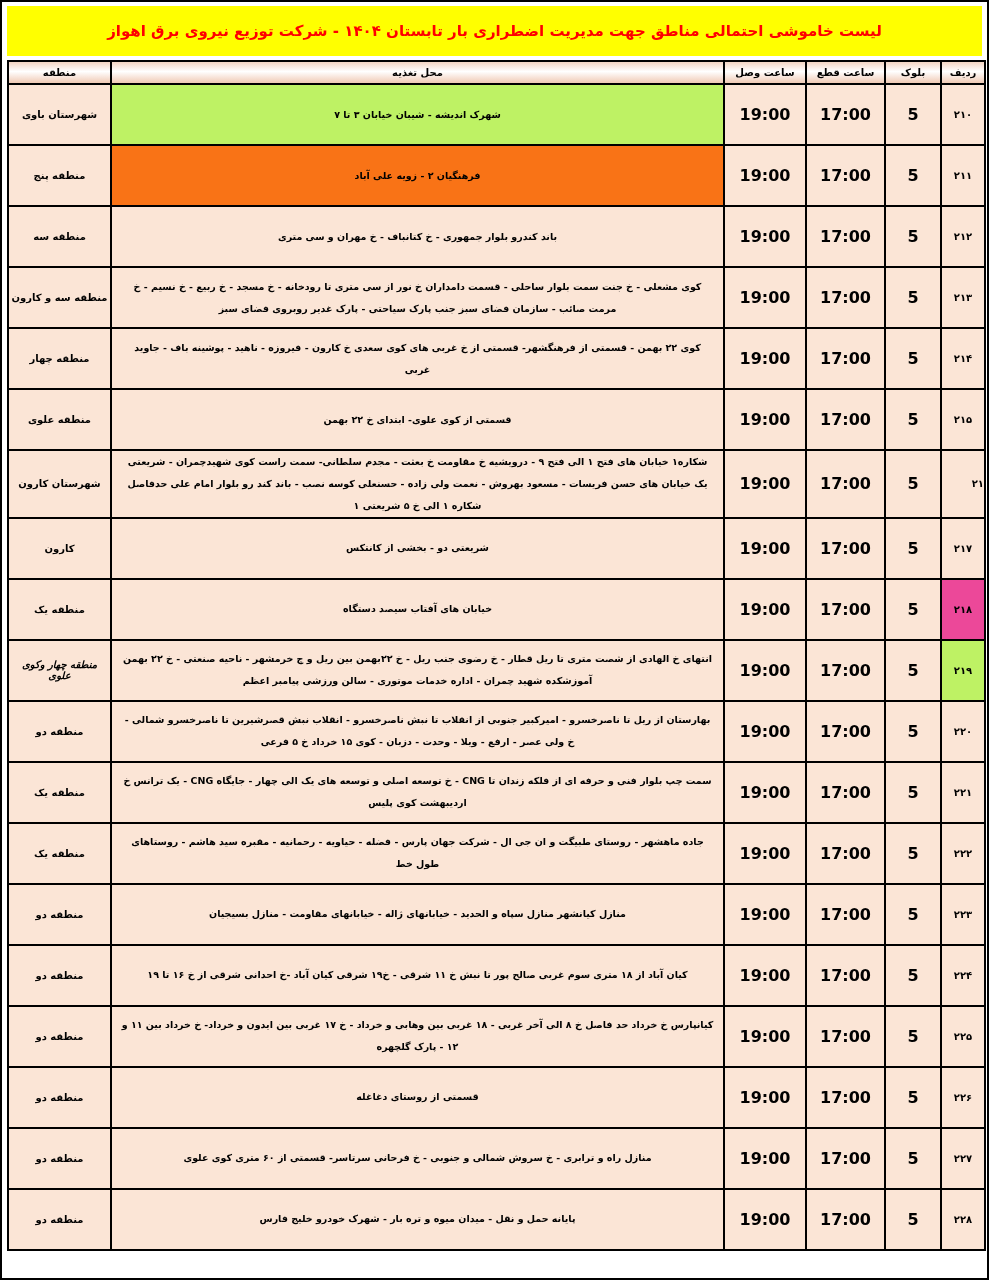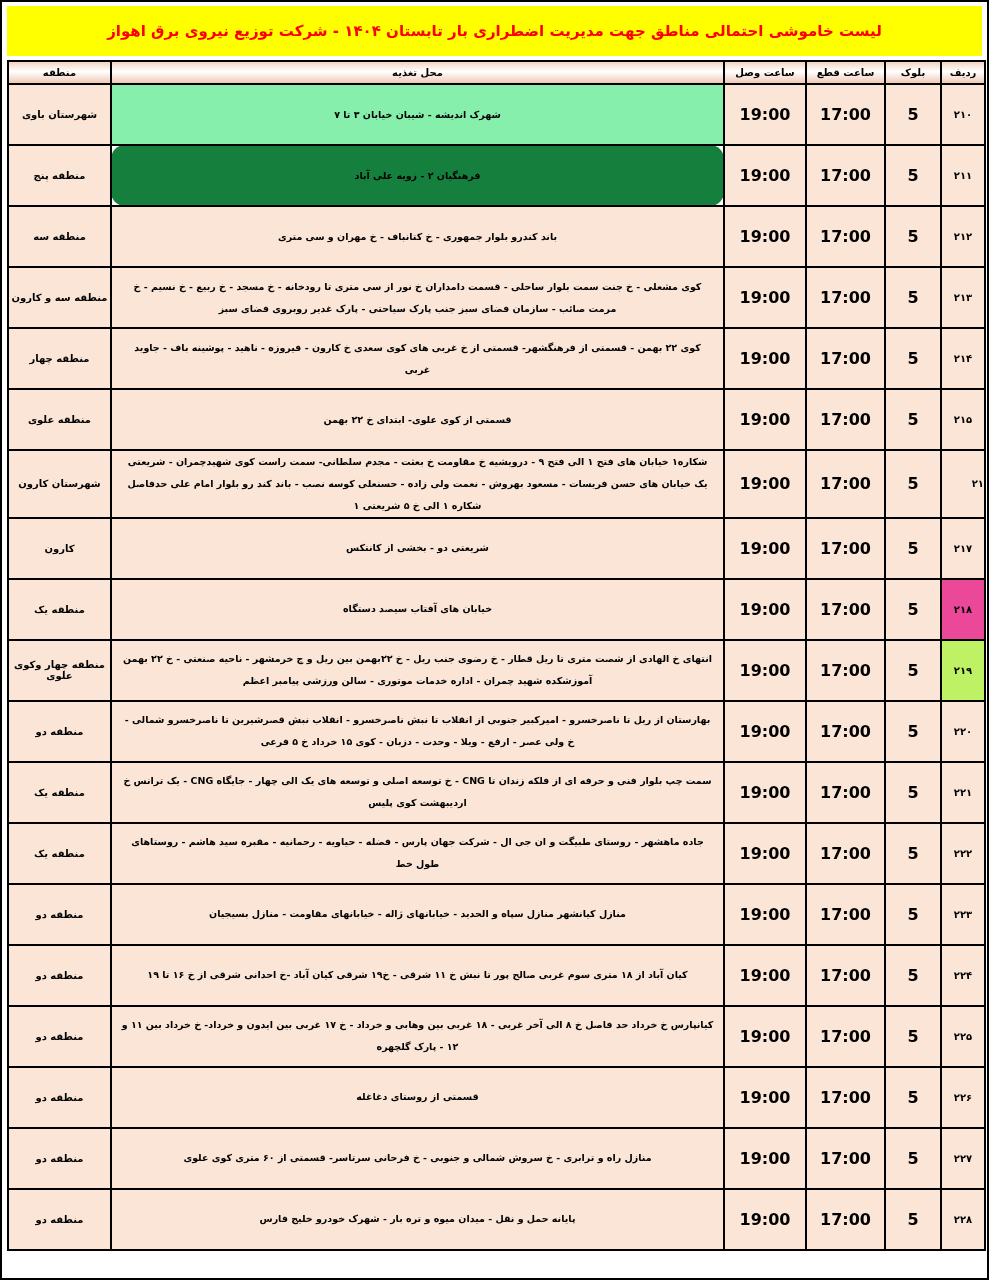--- a/index.html
+++ b/index.html
@@ -54,29 +54,29 @@
         <th>محل تغذیه</th>
         <th>منطقه</th>
       </tr>
     </thead>
     <tbody id="rows">
         <tr>
       <td class="c-rowno" style="background: rgb(251, 229, 214);">۲۱۰</td>
       <td class="c-block" style="background: rgb(251, 229, 214);">5</td>
       <td class="time c-cutoff" style="background: rgb(251, 229, 214);">17:00</td>
       <td class="time c-reconnect" style="background: rgb(251, 229, 214);">19:00</td>
-      <td class="c-feeder" style="background: #86efac;">شهرک اندیشه - شیبان خیابان ۳ تا ۷</td>
+      <td class="c-feeder" style="background: #bef264;">شهرک اندیشه - شیبان خیابان ۳ تا ۷</td>
       <td class="c-region" style="background: rgb(251, 229, 214);">شهرستان باوی</td>
     </tr>
         <tr>
       <td class="c-rowno" style="background: rgb(251, 229, 214);">۲۱۱</td>
       <td class="c-block" style="background: rgb(251, 229, 214);">5</td>
       <td class="time c-cutoff" style="background: rgb(251, 229, 214);">17:00</td>
       <td class="time c-reconnect" style="background: rgb(251, 229, 214);">19:00</td>
-      <td class="c-feeder" style="background: #15803d; border-radius: 14px;">فرهنگیان ۲ - زویه علی آباد</td>
+      <td class="c-feeder" style="background: #f97316;">فرهنگیان ۲ - زویه علی آباد</td>
       <td class="c-region" style="background: rgb(251, 229, 214);">منطقه پنج</td>
     </tr>
         <tr>
       <td class="c-rowno" style="background: rgb(251, 229, 214);">۲۱۲</td>
       <td class="c-block" style="background: rgb(251, 229, 214);">5</td>
       <td class="time c-cutoff" style="background: rgb(251, 229, 214);">17:00</td>
       <td class="time c-reconnect" style="background: rgb(251, 229, 214);">19:00</td>
       <td class="c-feeder" style="background: rgb(251, 229, 214);">باند کندرو بلوار جمهوری - خ کتانباف - خ مهران و سی متری</td>
       <td class="c-region" style="background: rgb(251, 229, 214);">منطقه سه</td>
     </tr>
@@ -127,21 +127,21 @@
       <td class="time c-reconnect" style="background: rgb(251, 229, 214);">19:00</td>
       <td class="c-feeder" style="background: rgb(251, 229, 214);">خیابان های آفتاب سیصد دستگاه</td>
       <td class="c-region" style="background: rgb(251, 229, 214);">منطقه یک</td>
     </tr>
         <tr>
       <td class="c-rowno" style="background: #bef264;">۲۱۹</td>
       <td class="c-block" style="background: rgb(251, 229, 214);">5</td>
       <td class="time c-cutoff" style="background: rgb(251, 229, 214);">17:00</td>
       <td class="time c-reconnect" style="background: rgb(251, 229, 214);">19:00</td>
       <td class="c-feeder" style="background: rgb(251, 229, 214);">انتهای خ الهادی از شصت متری تا ریل قطار - خ رضوی جنب ریل - خ ۲۲بهمن بین ریل و چ خرمشهر - ناحیه صنعتی - خ ۲۲ بهمن آموزشکده شهید چمران - اداره خدمات موتوری - سالن ورزشی پیامبر اعظم</td>
-      <td class="c-region" style="background: rgb(251, 229, 214);">منطقه چهار وکوی علوی</td>
+      <td class="c-region" style="background: rgb(251, 229, 214); font-style: italic;">منطقه چهار وکوی علوی</td>
     </tr>
         <tr>
       <td class="c-rowno" style="background: rgb(251, 229, 214);">۲۲۰</td>
       <td class="c-block" style="background: rgb(251, 229, 214);">5</td>
       <td class="time c-cutoff" style="background: rgb(251, 229, 214);">17:00</td>
       <td class="time c-reconnect" style="background: rgb(251, 229, 214);">19:00</td>
       <td class="c-feeder" style="background: rgb(251, 229, 214);">بهارستان از ریل تا ناصرخسرو - امیرکبیر جنوبی از انقلاب تا نبش ناصرخسرو - انقلاب نبش قصرشیرین تا ناصرخسرو شمالی - خ ولی عصر - ارفع - ویلا - وحدت - دزبان - کوی ۱۵ خرداد خ ۵ فرعی</td>
       <td class="c-region" style="background: rgb(251, 229, 214);">منطقه دو</td>
     </tr>
         <tr>

